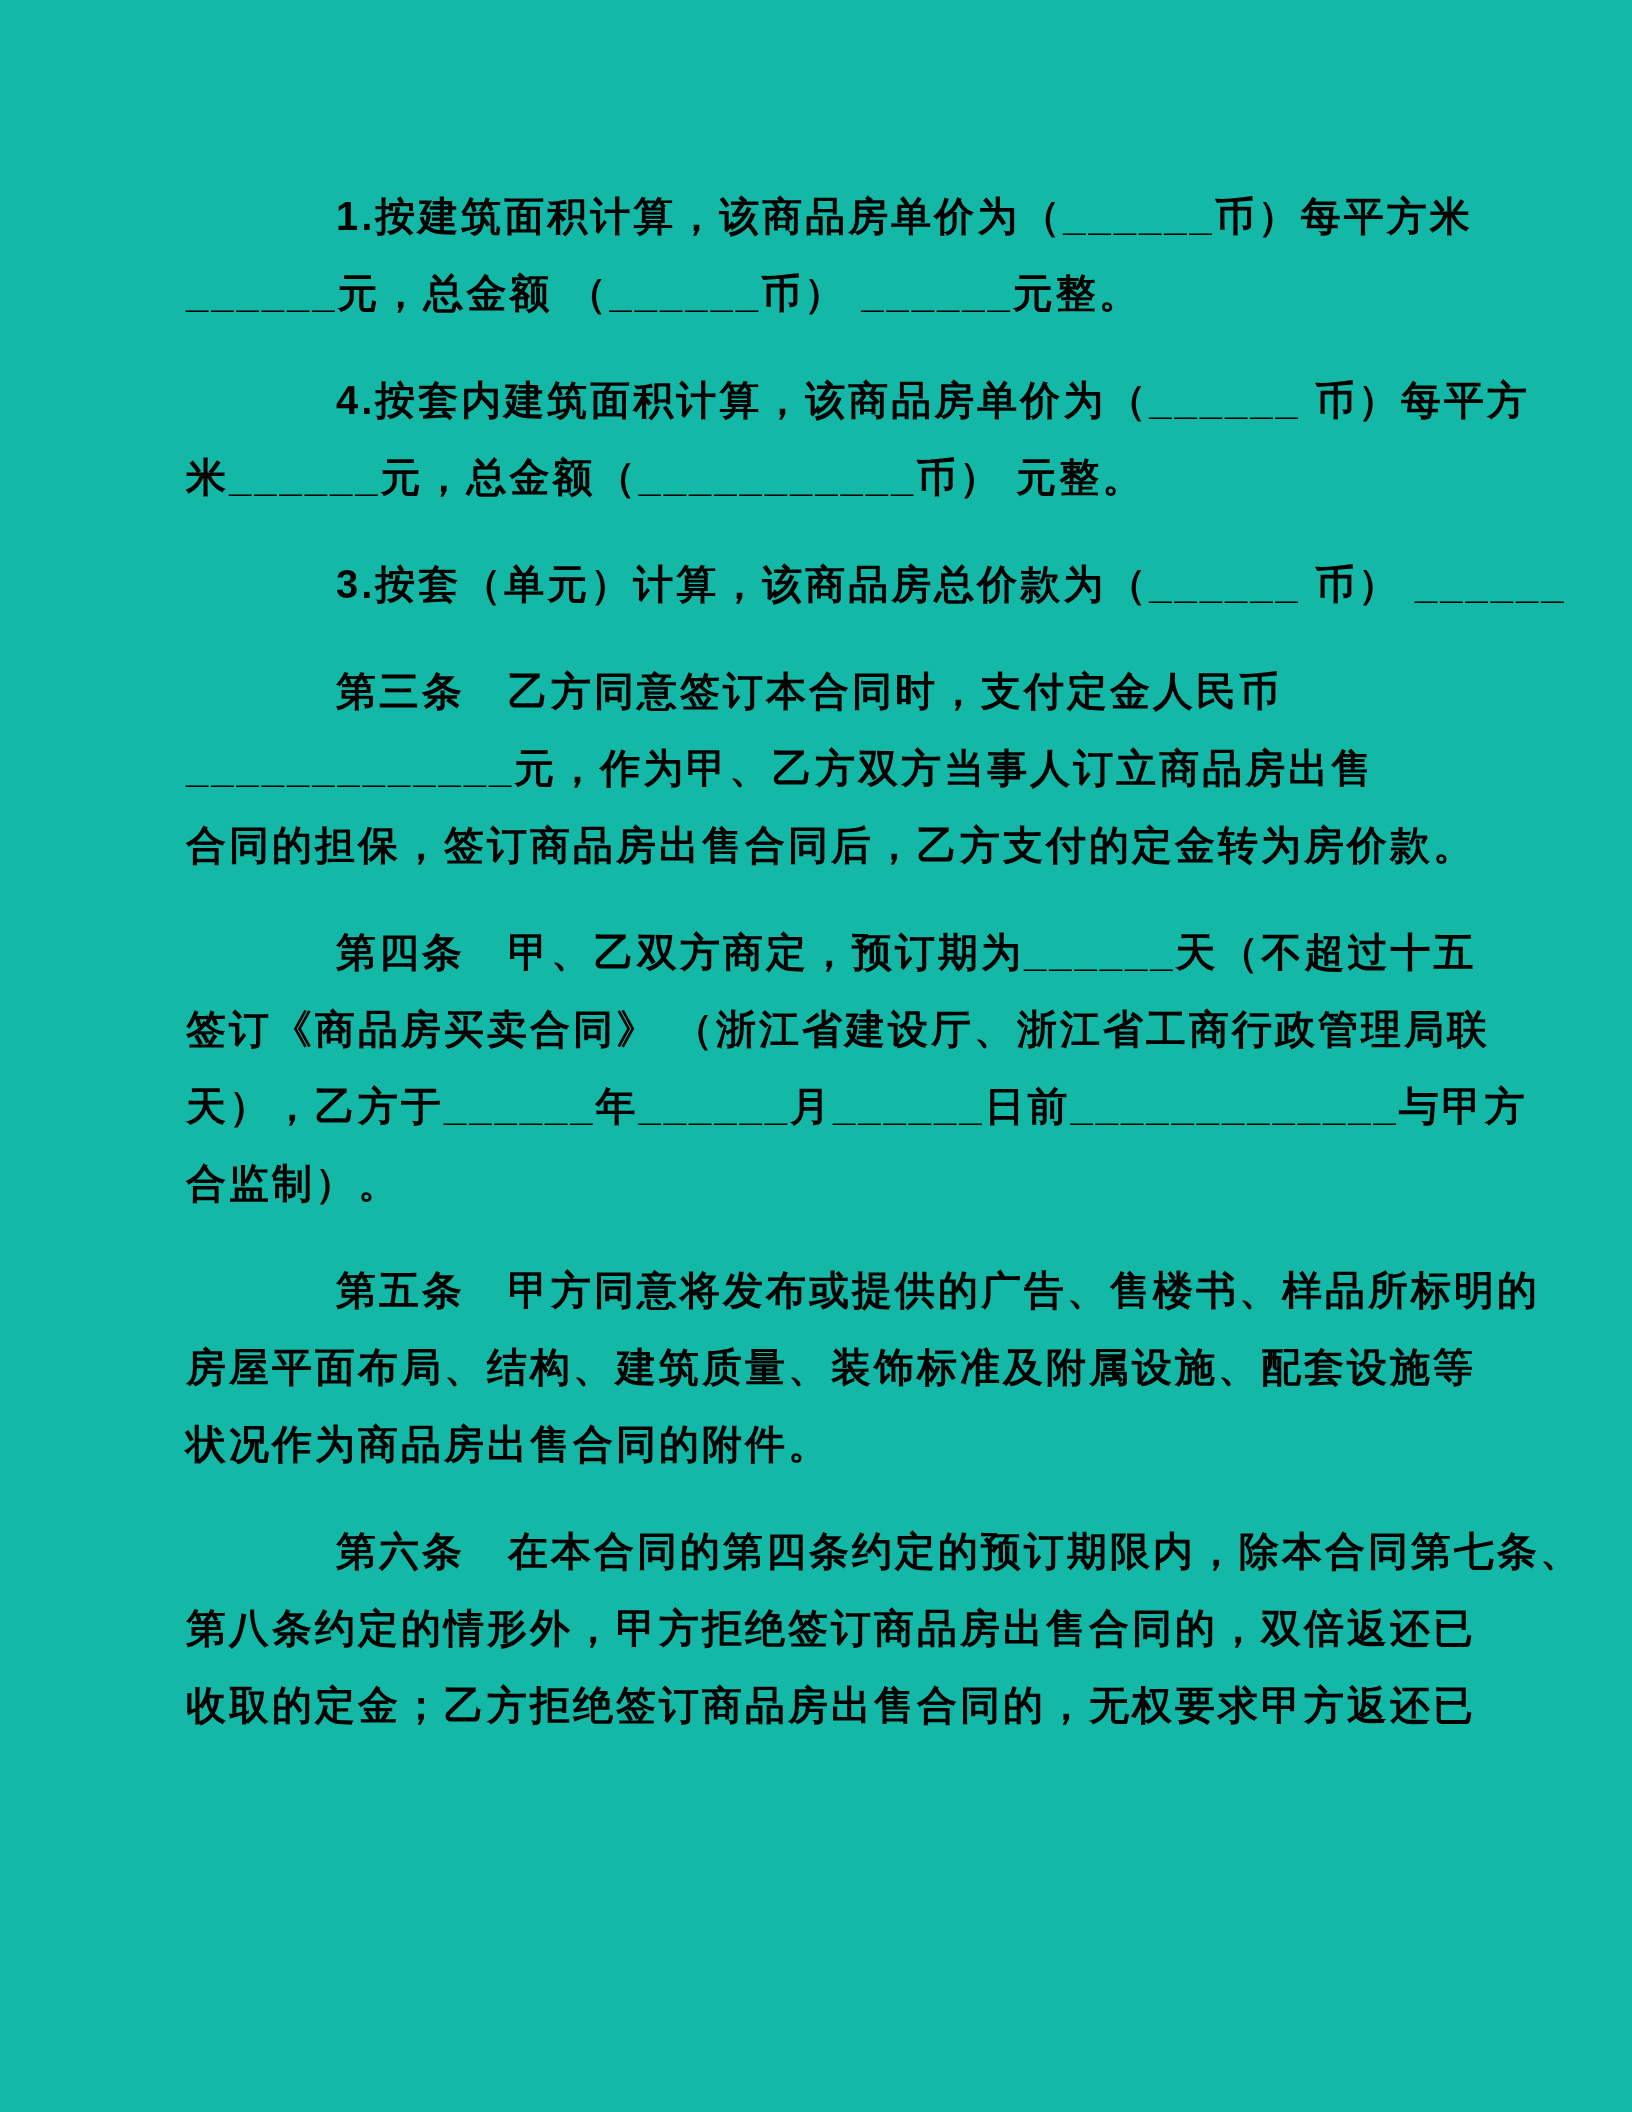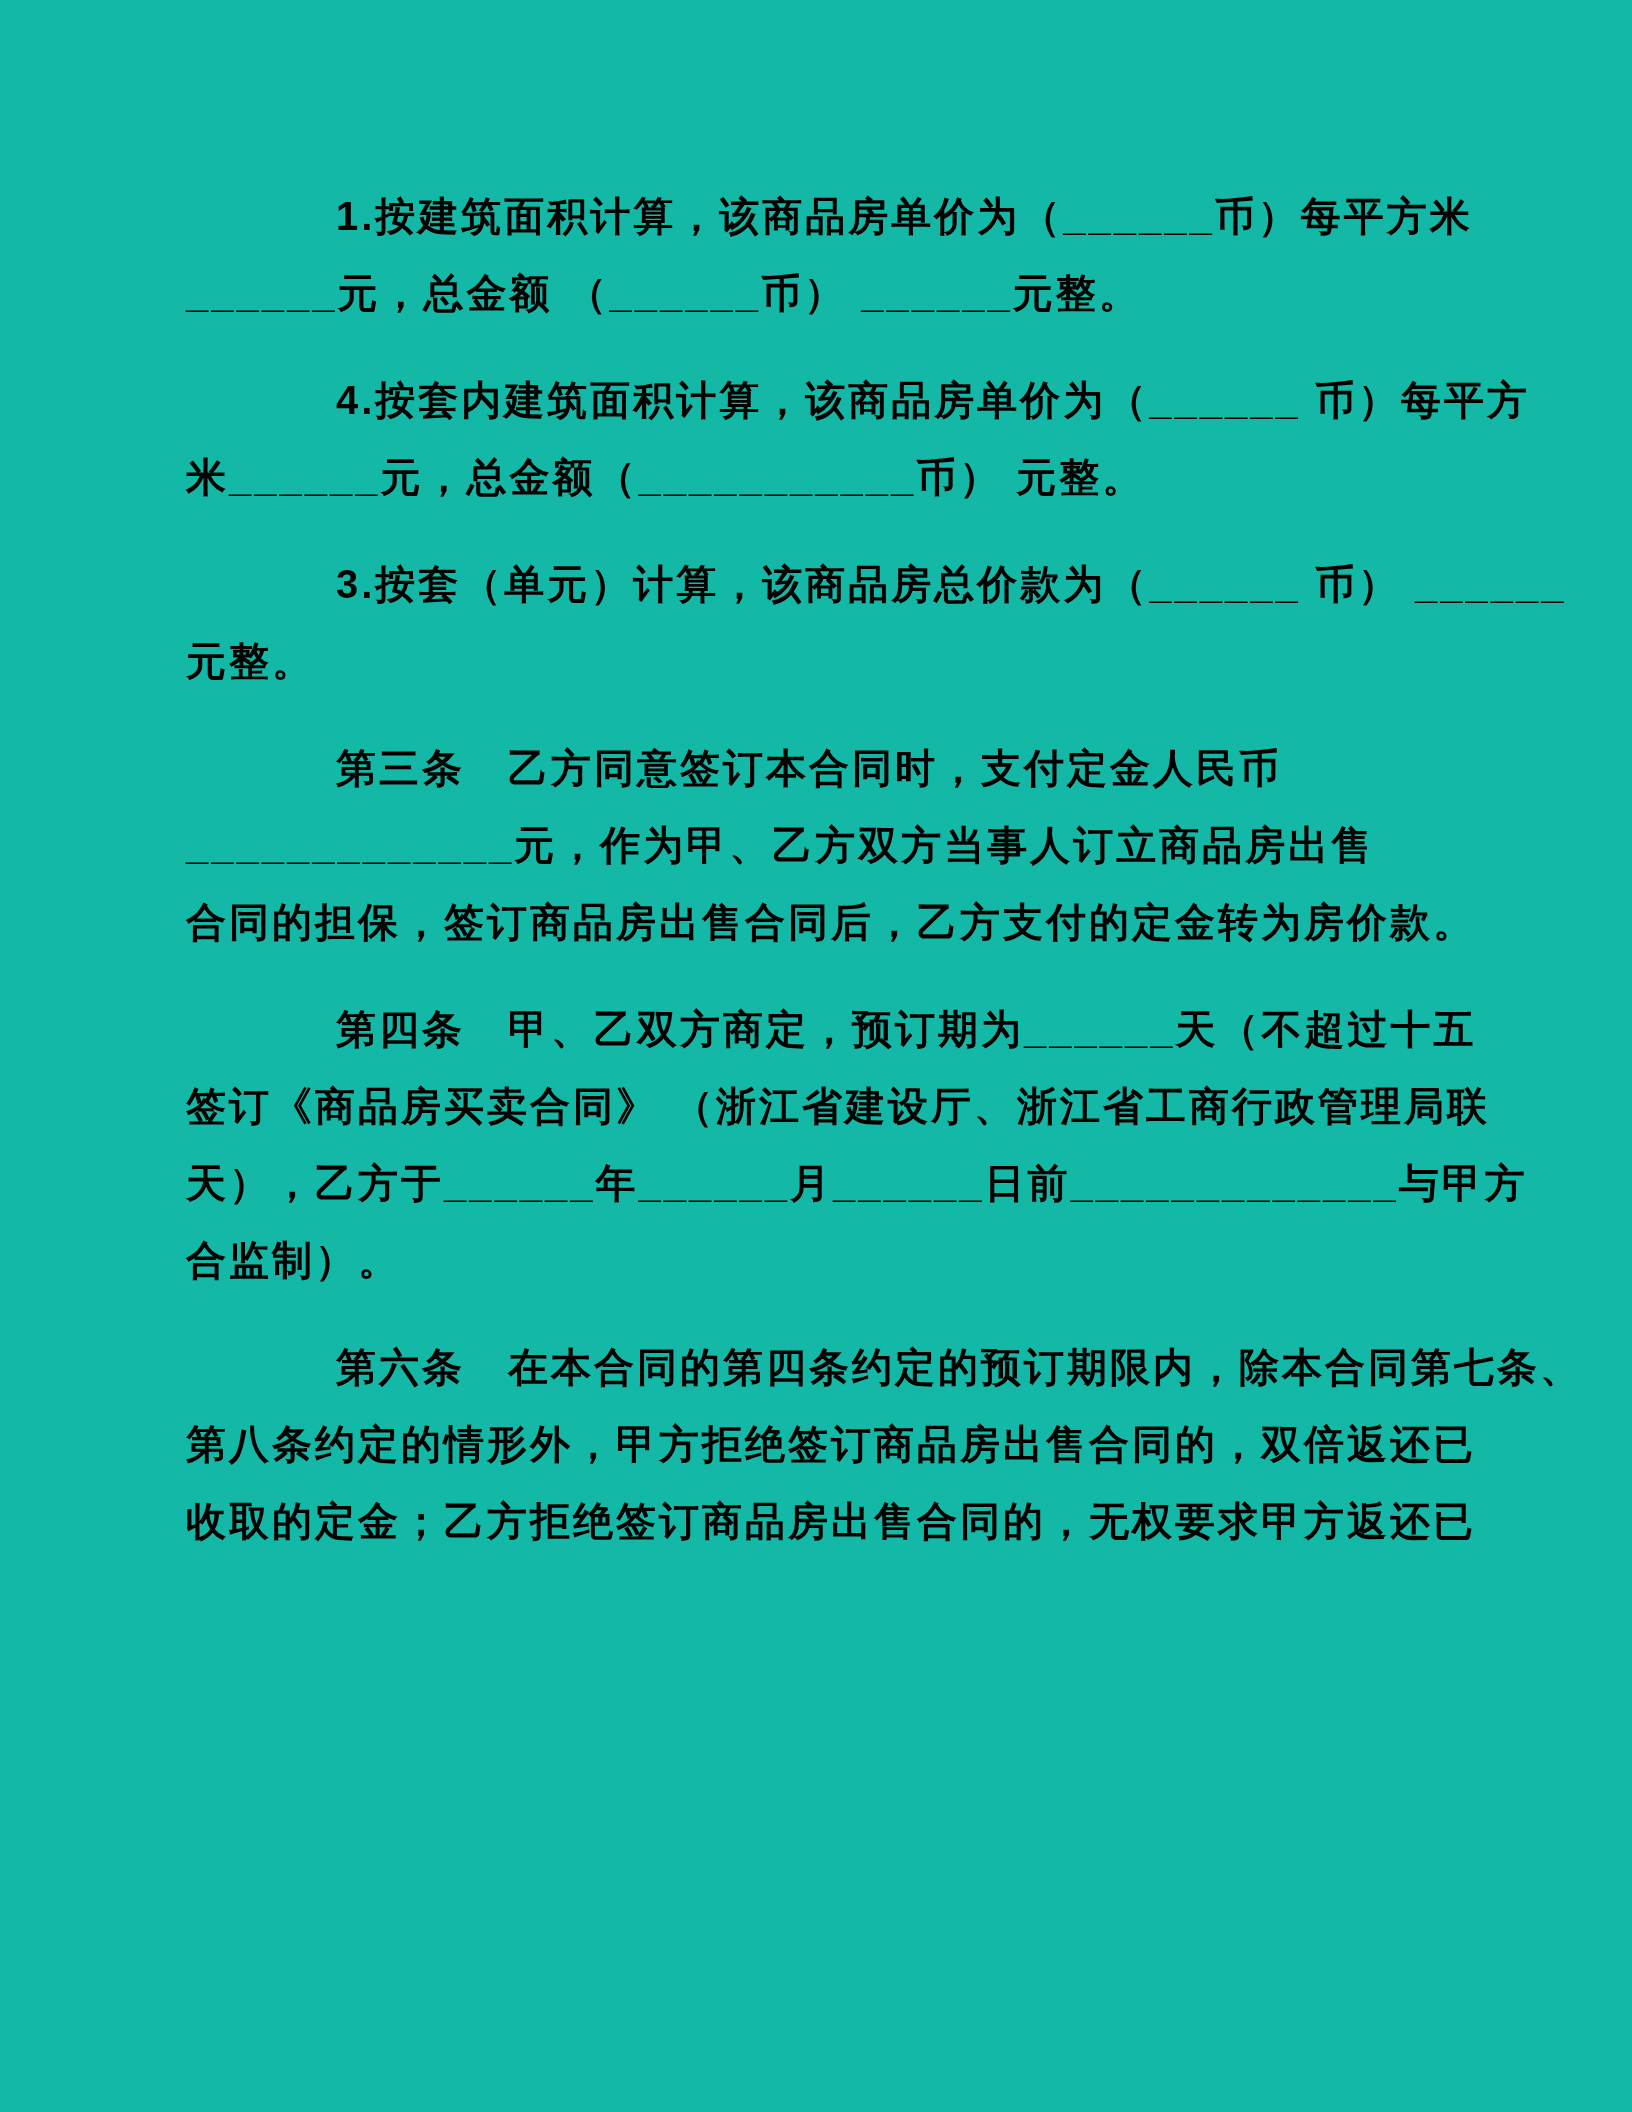--- a/index.html
+++ b/index.html
@@ -43,32 +43,36 @@
       <div class="para">
         <div class="line indent">1.按建筑面积计算，该商品房单价为（______币）每平方米</div>
         <div class="line">______元，总金额 （______币） ______元整。</div>
       </div>
       <div class="para">
         <div class="line indent">4.按套内建筑面积计算，该商品房单价为（______ 币）每平方</div>
         <div class="line">米______元，总金额（___________币） 元整。</div>
       </div>
       <div class="para">
         <div class="line indent">3.按套（单元）计算，该商品房总价款为（______ 币） ______</div>
-        <div class="line">元整。</div>
       </div>
       <div class="para">
         <div class="line indent">第三条　乙方同意签订本合同时，支付定金人民币</div>
         <div class="line">_____________元，作为甲、乙方双方当事人订立商品房出售</div>
         <div class="line">合同的担保，签订商品房出售合同后，乙方支付的定金转为房价款。</div>
       </div>
       <div class="para">
         <div class="line indent">第四条　甲、乙双方商定，预订期为______天（不超过十五</div>
         <div class="line">签订《商品房买卖合同》 （浙江省建设厅、浙江省工商行政管理局联</div>
         <div class="line">天），乙方于______年______月______日前_____________与甲方</div>
         <div class="line">合监制）。</div>
       </div>
       <div class="para">
+        <div class="line indent">第五条　甲方同意将发布或提供的广告、售楼书、样品所标明的</div>
+        <div class="line">房屋平面布局、结构、建筑质量、装饰标准及附属设施、配套设施等</div>
+        <div class="line">状况作为商品房出售合同的附件。</div>
+      </div>
+      <div class="para">
         <div class="line indent">第六条　在本合同的第四条约定的预订期限内，除本合同第七条、</div>
         <div class="line">第八条约定的情形外，甲方拒绝签订商品房出售合同的，双倍返还已</div>
         <div class="line">收取的定金；乙方拒绝签订商品房出售合同的，无权要求甲方返还已</div>
       </div>
     </div>
 </div>
 
 </body></html>

